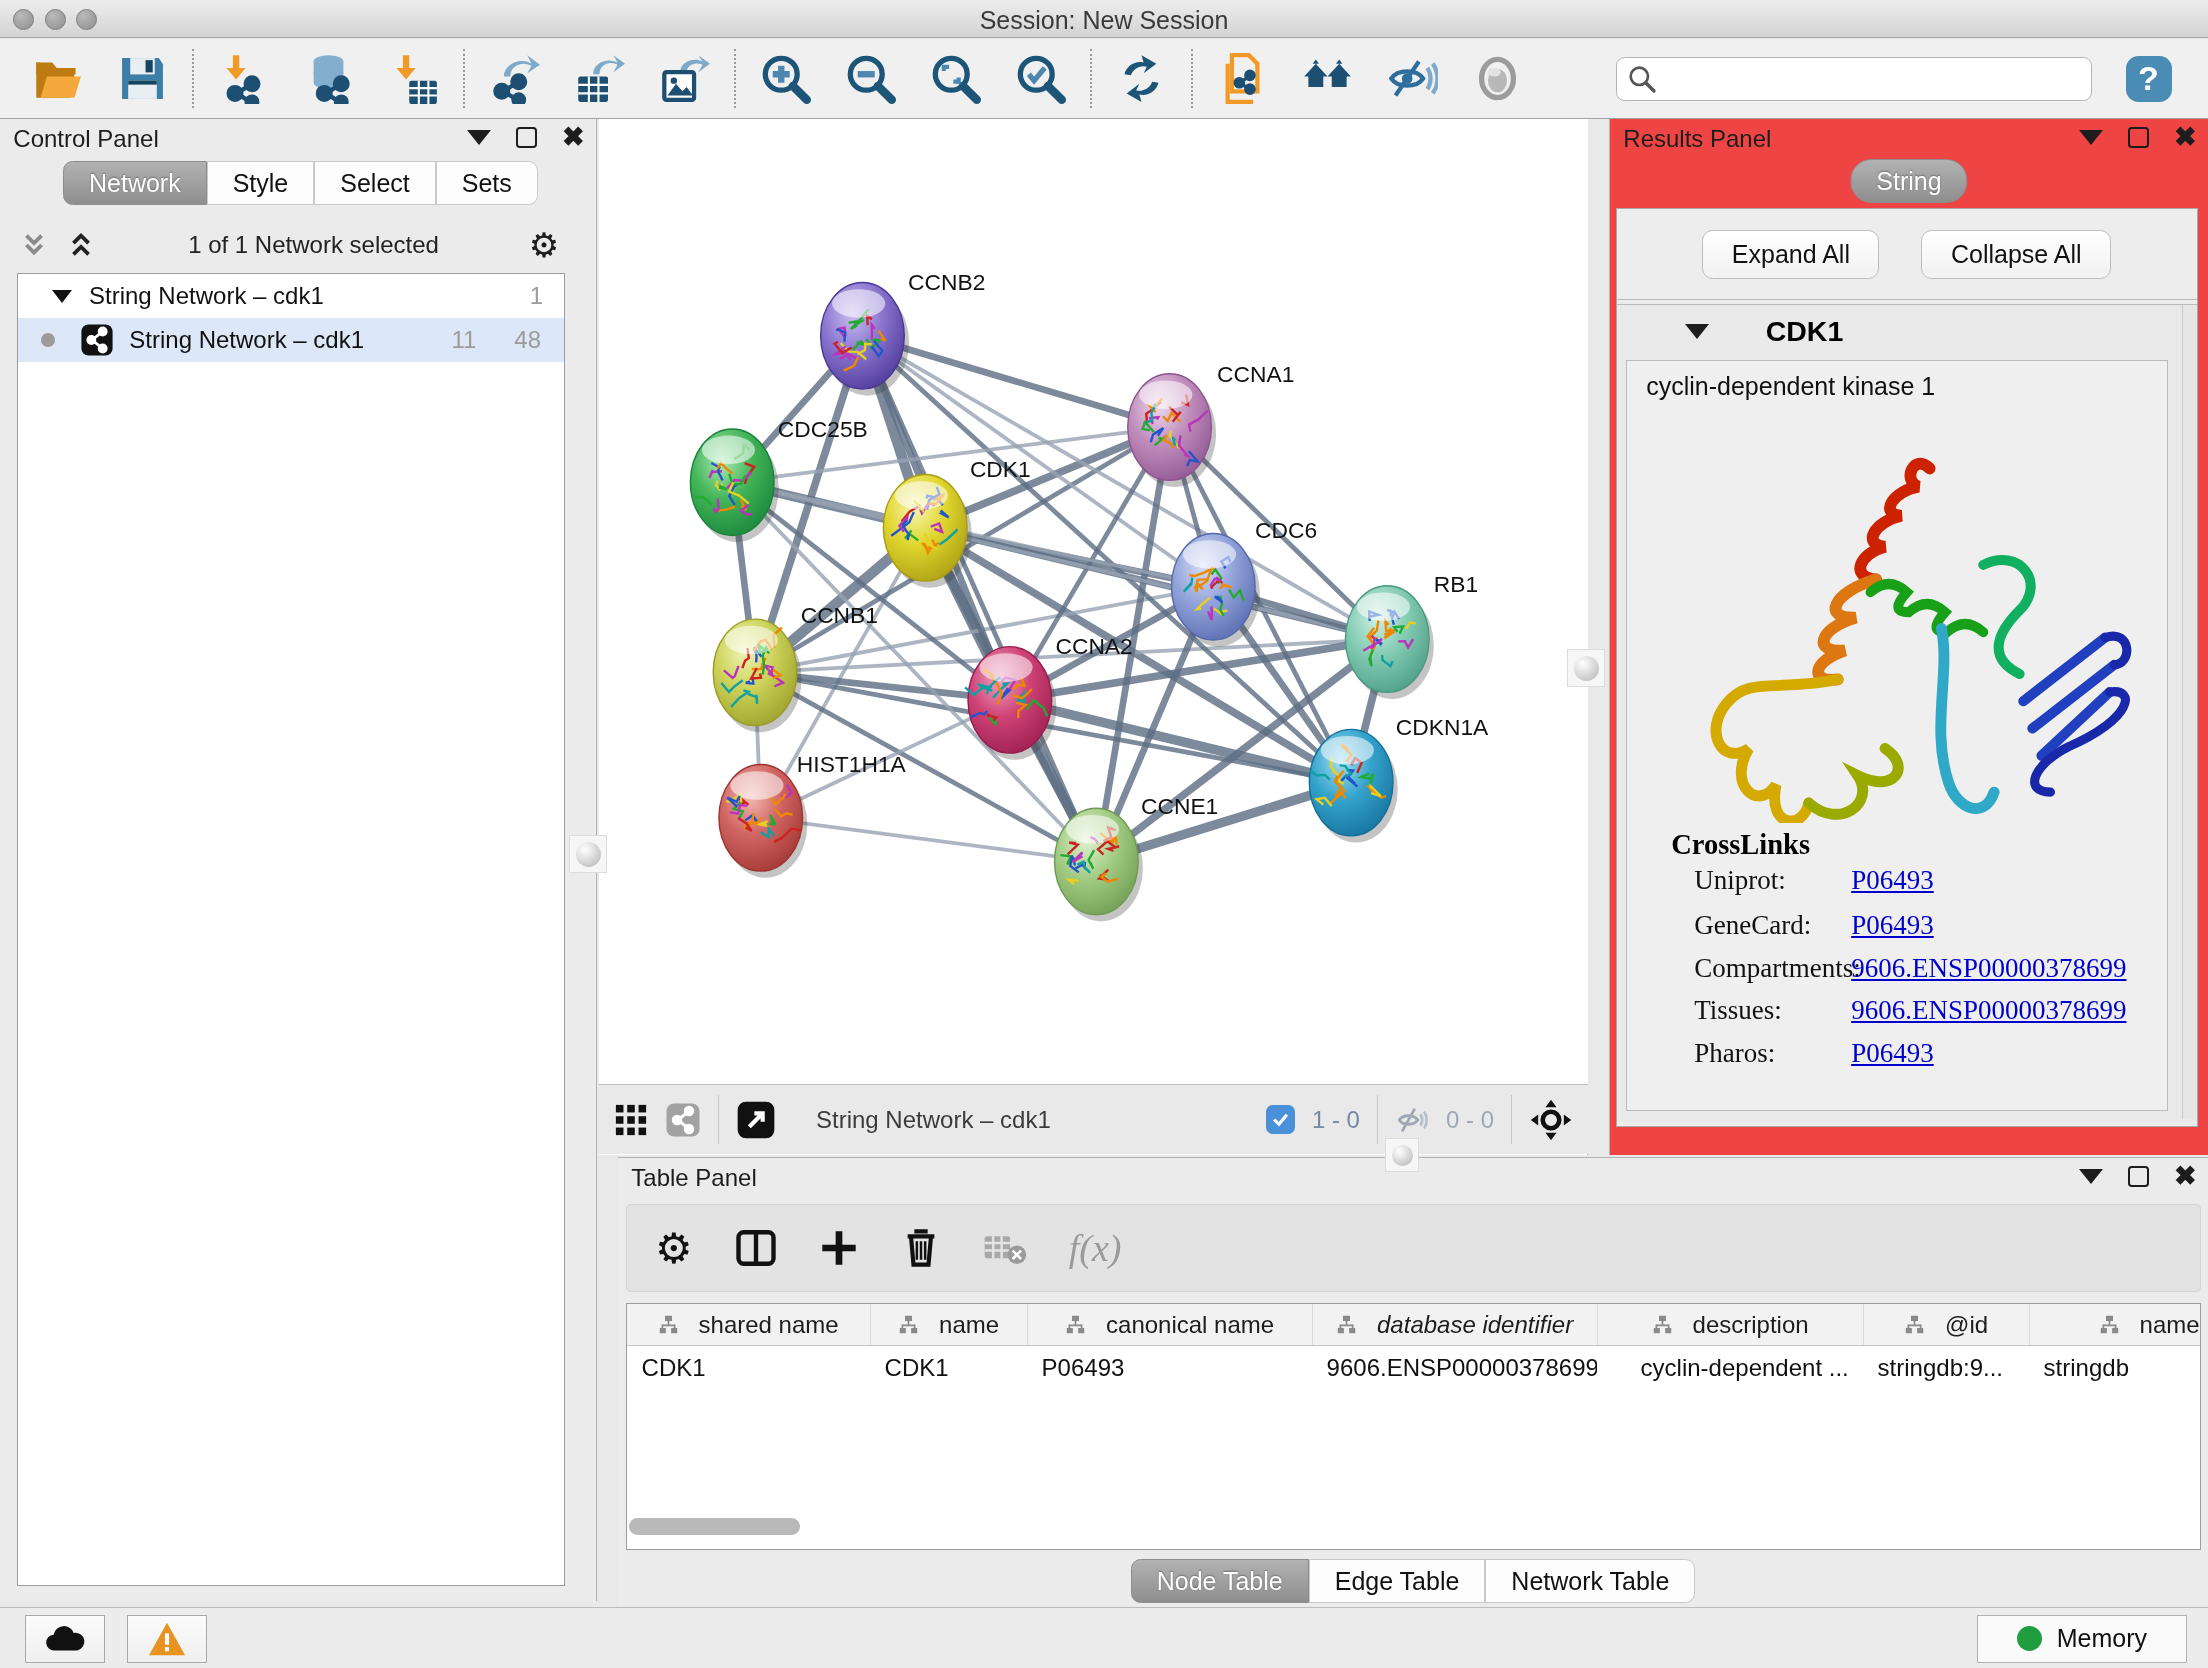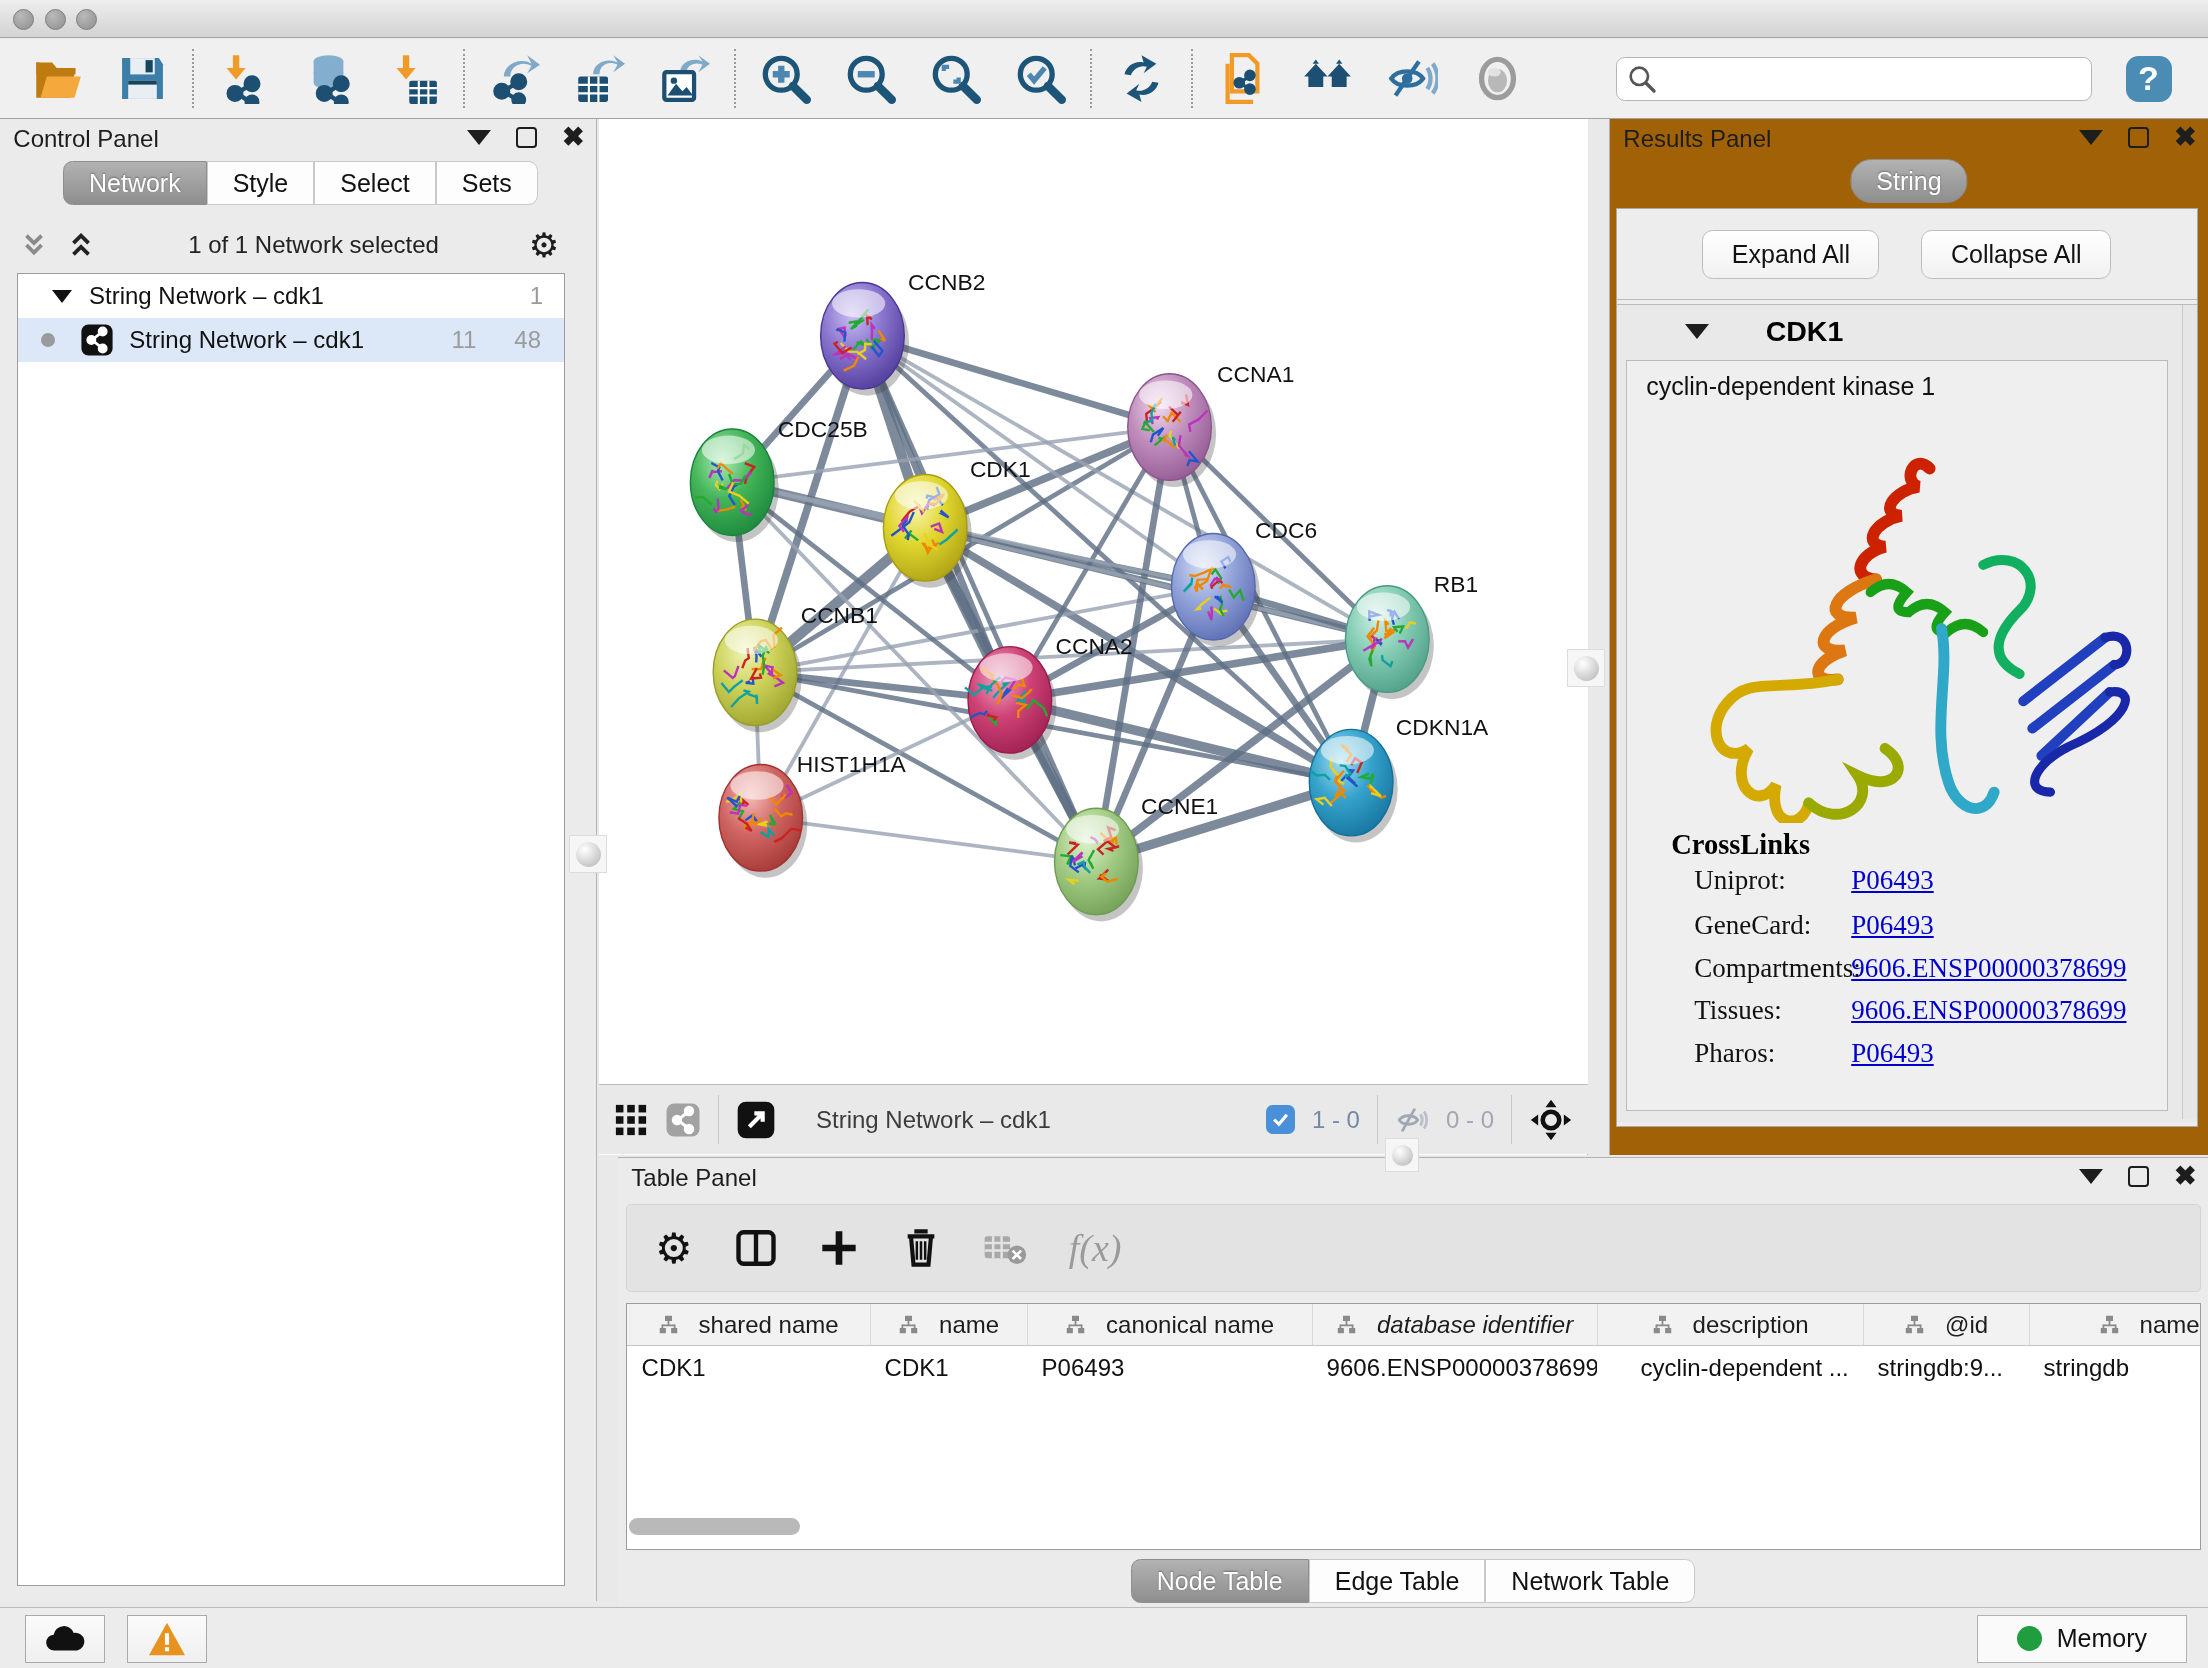--- a/index.html
+++ b/index.html
@@ -53,21 +53,21 @@
   #net-canvas { position:absolute; left:0; top:0; width:989px; height:965px; background:#fff; }
   #net-footer { position:absolute; left:0; top:965px; width:989px; height:70px; background:#e9e9e9;
     border-top:1.9px solid #bdbdbd; display:flex; align-items:center; padding:0 15px; gap:17px; }
   .nf-sep { width:0; height:49px; border-left:1.9px solid #c8c8c8; }
   .nf-name { font-size:24px; color:#3c3c3c; margin-left:23px; }
   .nf-count-sel { font-size:24px; color:#7389a5; }
   .nf-count-hid { font-size:24px; color:#a0a8b4; }
   .checkbox { width:28.5px; height:28.5px; background:#4a90d9; border-radius:6.7px; display:flex; align-items:center; justify-content:center; }
 
   
-  #results-panel { position:absolute; left:1609px; top:119px; width:599px; height:1036px; background:#a16207; border-left:1px solid #b2b2b2; }
+  #results-panel { position:absolute; left:1609px; top:119px; width:599px; height:1036px; background:#ef4444; border-left:1px solid #b2b2b2; }
   .rp-tab { position:absolute; left:50%; transform:translateX(-50%); top:40px; border-radius:21px; }
   .rp-box { position:absolute; left:5.7px; top:89px; width:582px; height:919px; border:1.9px solid #a9a9a9; background:#ededed; }
   .rp-btnrow { position:absolute; left:0; top:0; width:100%; height:91px; border-bottom:1.9px solid #bbb;
     display:flex; align-items:center; justify-content:center; gap:42px; }
   .rp-btn { height:49px; padding:0 28.5px; background:linear-gradient(#ffffff,#f1f1f1); border:1.9px solid #bdbdbd;
     border-radius:10.5px; font-size:25px; color:#111; display:flex; align-items:center; }
   .gene-box { position:absolute; left:0; top:95px; width:100%; height:818px; border-top:1.9px solid #bbb; background:#e9e9e9; }
   .gene-head { position:absolute; left:0; top:0; width:100%; height:53px; display:flex; align-items:center; }
   .gene-name { font-size:28.5px; font-weight:bold; color:#000; margin-left:57px; }
   .gene-inner { position:absolute; left:9.5px; top:55px; width:542px; height:751px; background:#efefef; border:1.9px solid #bbbbbb; }
@@ -109,20 +109,21 @@
 
   svg { display:block; }
 </style>
 </head>
 <body>
 
 <div class="titlebar">
   <div class="tl" style="left:13.3px"></div>
   <div class="tl" style="left:45px"></div>
   <div class="tl" style="left:76px"></div>
+  <div class="win-title">Session: New Session</div>
 </div>
 
 <div class="toolbar">
   <div class="tb-group" style="padding-left:3.8px">
     <div class="tbtn">
       <svg width="51" height="51" viewBox="0 0 48 48">
           <path d="M4 9h15l5 6h17v5H4z" fill="#bd7b12"></path>
           <path d="M4 42V9l3 0v5h34l-5 28z" fill="#bd7b12"></path>
           <path d="M8 42l6-20h32l-6 20z" fill="#f5a93c"></path>
         </svg>

